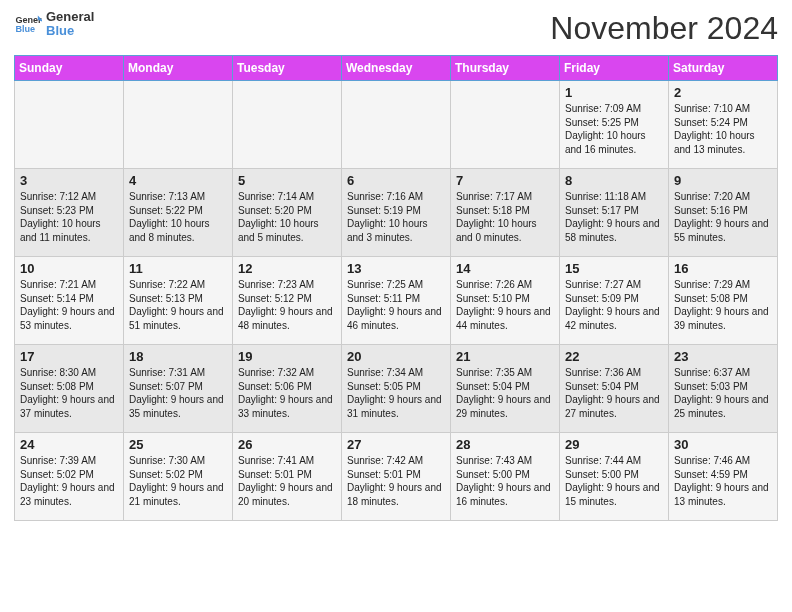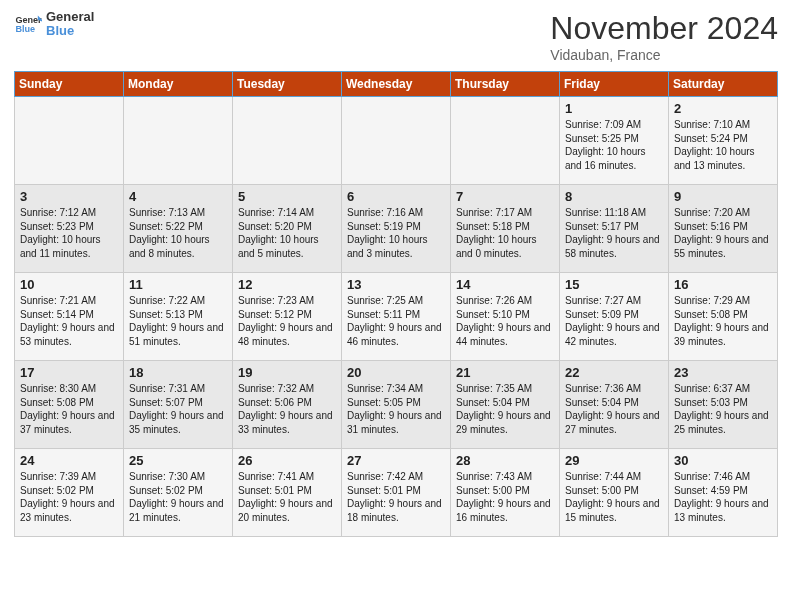--- a/index.html
+++ b/index.html
@@ -23,38 +23,38 @@
     .logo {
       display: flex;
       align-items: center;
       gap: 4px;
     }
     .logo-icon {
       width: 28px;
       height: 28px;
     }
     .title-block {
-      text-align: left;
+      text-align: center;
     }
     .month-title {
       font-size: 32px;
       font-weight: normal;
       color: #333;
     }
     .location {
       font-size: 14px;
       color: #666;
     }
     table {
       width: 100%;
       border-collapse: collapse;
       table-layout: fixed;
     }
     thead th {
-      background-color: #c2410c;
+      background-color: #d946ef;
       color: #fff;
       font-size: 12px;
       font-weight: bold;
       padding: 5px 4px;
       text-align: left;
       border: 1px solid #5a9fd4;
     }
     tbody td {
       border: 1px solid #ccc;
       vertical-align: top;
@@ -95,21 +95,20 @@
         <text x="2" y="32" font-size="13" font-weight="bold" fill="#4a90d9" font-family="Arial">Blue</text>
         <polygon points="34,8 44,18 34,14" fill="#4a90d9"></polygon>
       </svg>
       <div>
         <div style="font-size:13px;font-weight:bold;color:#333;line-height:1.1;">General</div>
         <div style="font-size:13px;font-weight:bold;color:#4a90d9;line-height:1.1;">Blue</div>
       </div>
     </div>
     <div class="title-block">
       <div class="month-title">November 2024</div>
-      <div class="location">Vidauban, France</div>
     </div>
   </div>
 
   <table>
     <thead>
       <tr>
       <th>Sunday</th>
           <th>Monday</th>
           <th>Tuesday</th>
           <th>Wednesday</th>

